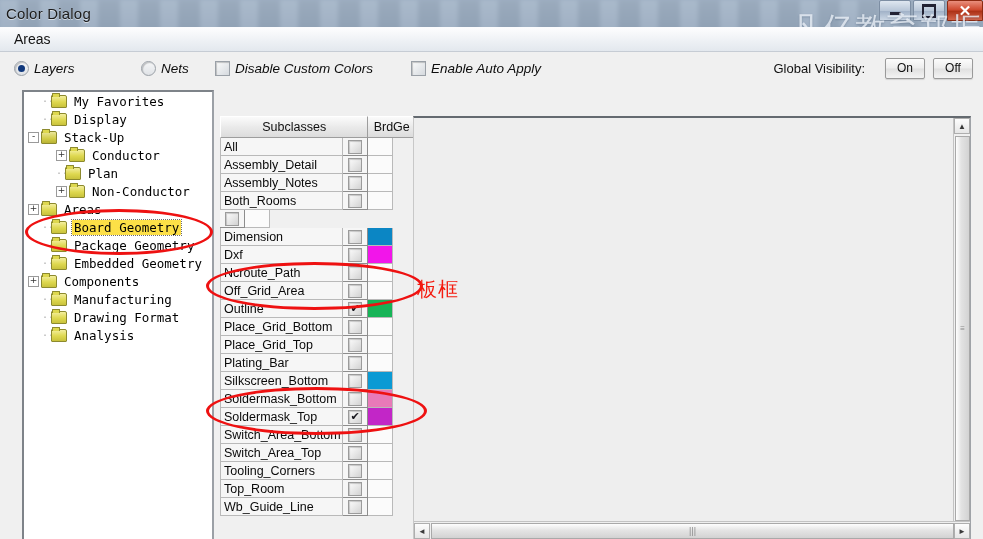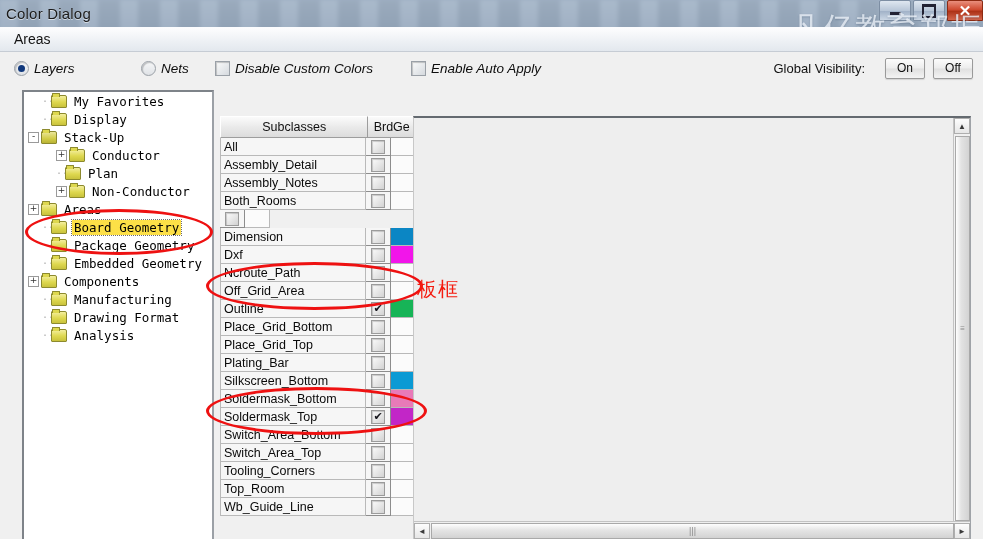--- a/index.html
+++ b/index.html
@@ -149,21 +149,21 @@
   .head-cell {
     background:linear-gradient(180deg,#fbfbfb 0%,#eaeaea 50%,#dcdcdc 100%);
     border:1px solid #9d9d9d; border-top-color:#fff; border-left-color:#fff;
     display:flex; align-items:center; justify-content:center;
     font-size:12.5px; color:#101010;
   }
   #head-subclasses { width:148px; }
   #head-brdge { width:47px; margin-left:-1px; border-left-color:#9d9d9d; }
   .sub-row { display:flex; height:18px; }
   .cell-name {
-    width:146px; height:18px; box-sizing:border-box;
+    width:123px; height:18px; box-sizing:border-box;
     border:1px solid #b9b9b9; border-top:none;
     background:#f6f6f6;
     display:flex; align-items:center;
     padding-left:3px; font-size:12.5px; color:#0a0a0a;
     white-space:nowrap; overflow:hidden;
   }
   .cell-check {
     width:25px; height:18px; box-sizing:border-box;
     border:1px solid #8d8d8d; border-top:none; border-left:none;
     background:#f6f6f6;

